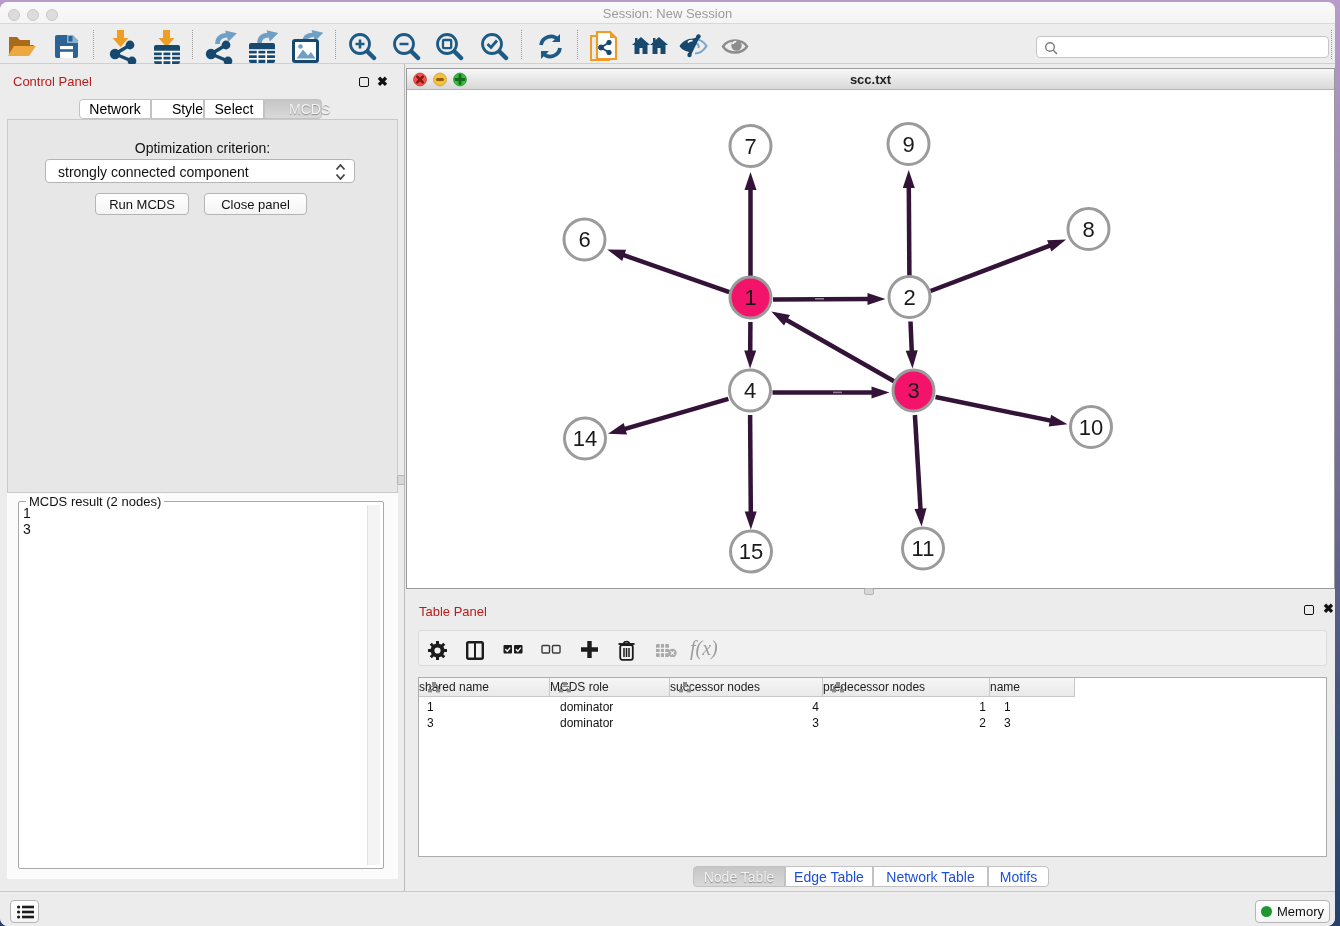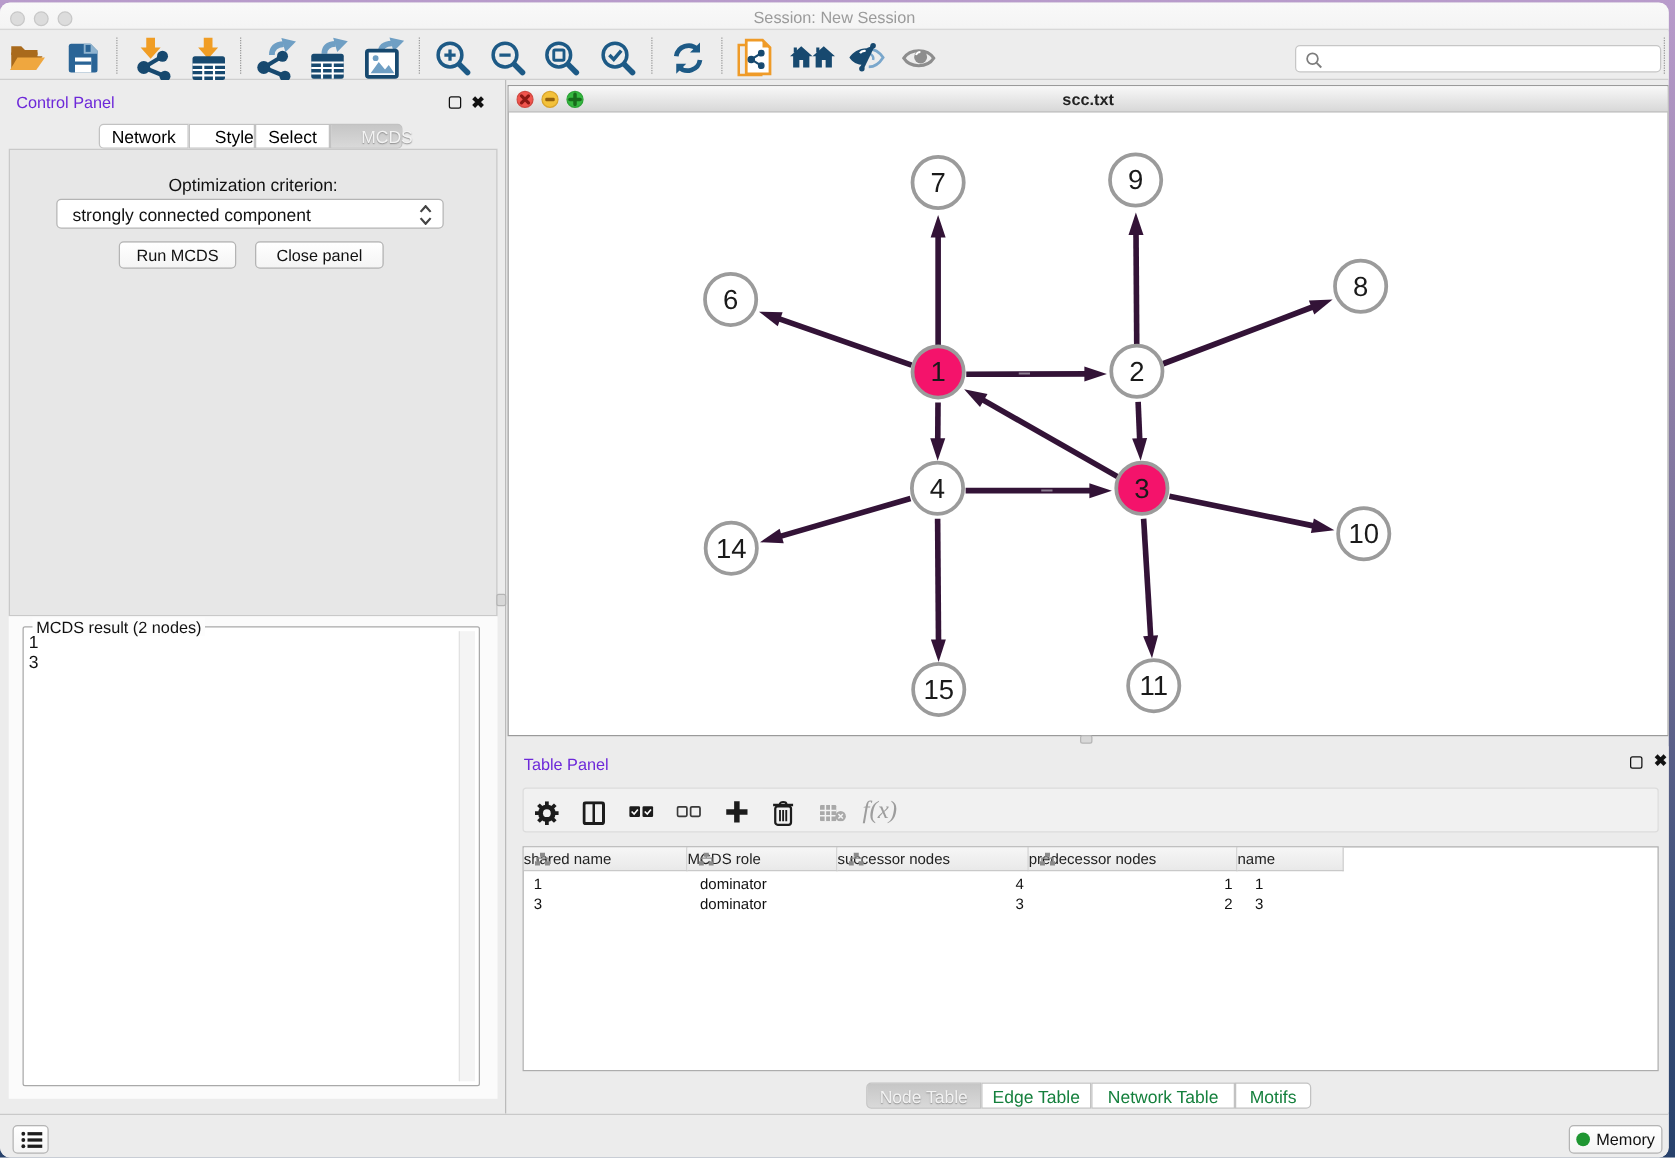--- a/index.html
+++ b/index.html
@@ -18,21 +18,21 @@
 
 .toolbar { position:absolute; left:0; top:23px; width:100%; height:39px;
   background:#ededed; border-bottom:1px solid #cfcfcf; }
 .tb-sep { position:absolute; top:5px; height:29px; width:0;
   border-left:1px dotted #9a9a9a; }
 .searchbox { position:absolute; left:1036px; top:11px; width:293px; height:22px;
   background:#fff; border:1px solid #c6c6c6; border-radius:4px; }
 
 .cpanel { position:absolute; left:0; top:62px; width:405px; height:827px; background:#ececec; }
 .cpanel-border { position:absolute; left:404px; top:62px; width:1px; height:827px; background:#bbb; }
-.panel-title { font-size:13px; color:#6d28d9; }
+.panel-title { font-size:13px; color:#b91c1c; }
 .float-ico { position:absolute; width:10px; height:10px; border:1.5px solid #111; border-radius:2px; }
 .close-ico { position:absolute; font-size:13px; color:#111; font-weight:bold; }
 
 .tabbar { position:absolute; display:flex; }
 .tab { font-size:14px; color:#000; background:#fff; border:1px solid #c2c2c2;
   height:20px; line-height:19px; text-align:center; }
 .tab.first { border-radius:4px 0 0 4px; }
 .tab.last { border-radius:0 4px 4px 0; }
 .tab.sel { background:linear-gradient(#c6c6c6,#d9d9d9); color:#f3f3f3;
   text-shadow:0 1px 1px #8a8a8a; }
@@ -57,21 +57,21 @@
 .tpanel { position:absolute; left:406px; top:595px; width:929px; height:293px; background:#ececec; }
 .ttoolbar { position:absolute; left:12px; top:33px; width:909px; height:36px;
   background:#f1f1f1; border:1px solid #dcdcdc; border-radius:3px; }
 .tablebox { position:absolute; left:12px; top:80px; width:909px; height:180px;
   background:#fff; border:1px solid #adadad; }
 .thead { position:absolute; left:0; top:0; height:19px; background:linear-gradient(#f6f6f6,#e9e9e9);
   border-right:1px solid #c9c9c9; border-bottom:1px solid #c9c9c9;
   font-size:12px; color:#222; text-align:left; line-height:18px; }
 .tcell { position:absolute; font-size:12px; color:#111; height:16px; line-height:16px; }
 
-.btab { font-size:14px; color:#15803d; background:#fff; border:1px solid #c2c2c2;
+.btab { font-size:14px; color:#1d4ed8; background:#fff; border:1px solid #c2c2c2;
   height:21px; line-height:20px; text-align:center; }
 
 .statusbar { position:absolute; left:0; top:889px; width:1335px; height:35px;
   background:#ececec; border-top:1px solid #c9c9c9; }
 </style>
 </head>
 <body>
 <div class="window">
 
   <div class="titlebar">

